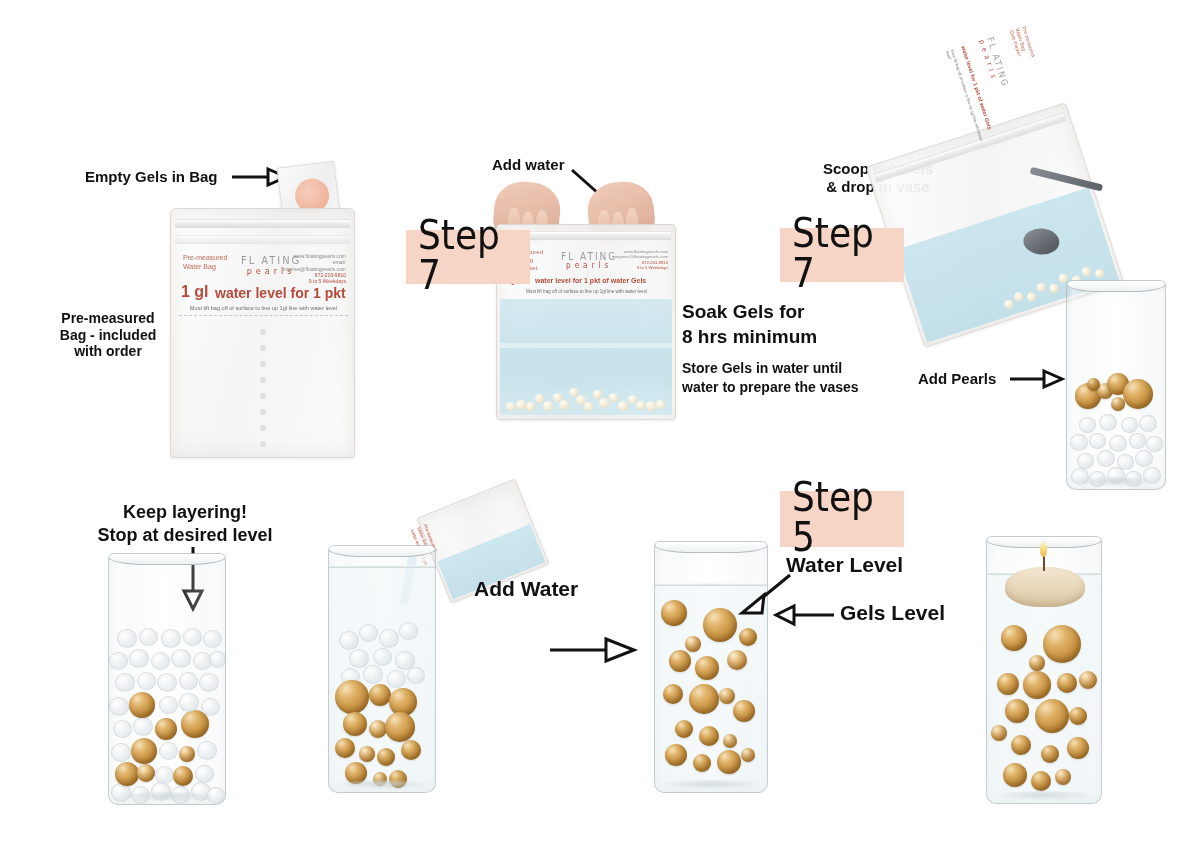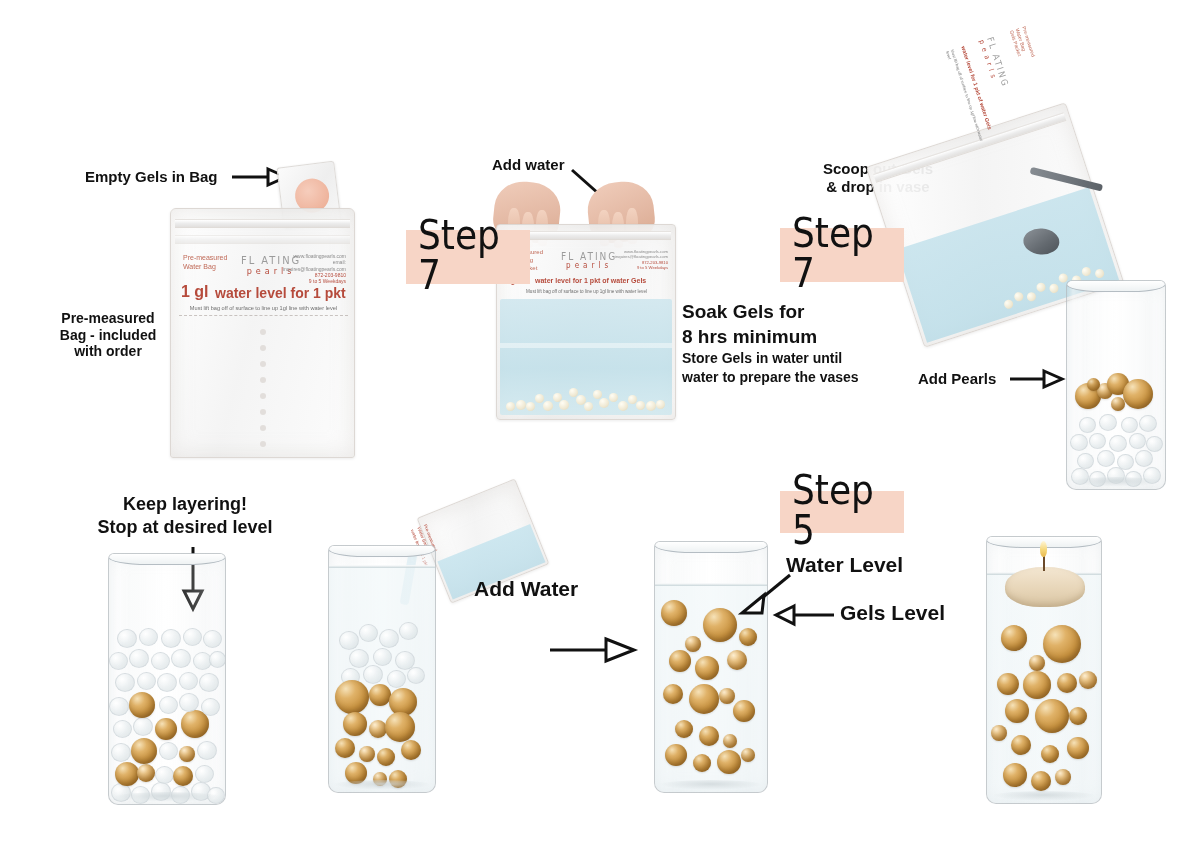--- a/index.html
+++ b/index.html
@@ -317,21 +317,21 @@
     <div class="step-badge abs" style="left:6px; top:110px; width:124px; height:54px;">
       <span>Step 7</span>
     </div>
   </div>
 
   <div class="abs" style="left:682px; top:300px; width:215px;">
     <div class="note l" style="font-size:19px; line-height:1.3;">
       <div>Soak Gels for</div>
       <div>8 hrs minimum</div>
     </div>
-    <div class="note l" style="font-size:14px; line-height:1.35; margin-top:0;">
+    <div class="note l" style="font-size:14px; line-height:1.35; margin-top:10px;">
       <div>Store Gels in water until</div>
       <div>water to prepare the vases</div>
     </div>
   </div>
 
   <div class="abs" style="left:770px;top:120px;width:430px;height:360px;">
 
     <div class="abs note c" style="left:28px; top:40px; width:160px; font-size:15px;">
       <div>Scoop out Gels</div>
       <div>&amp; drop in vase</div>
@@ -412,21 +412,21 @@
         <div class="pearl" style="left:40px;bottom:16px;width:22px;height:22px;"></div>
         <div class="pearl" style="left:56px;bottom:2px;width:30px;height:30px;"></div>
         <div class="pearl lite" style="left:44px;bottom:0;width:14px;height:14px;"></div>
         <div class="pearl" style="left:20px;bottom:20px;width:13px;height:13px;"></div>
       </div>
       <div class="base"></div>
     </div>
   </div>
 
   <div class="abs" style="left:60px;top:485px;width:300px;height:340px;">
-    <div class="abs note c" style="left:0; top:8px; width:250px; font-size:18px; line-height:1.25;">
+    <div class="abs note c" style="left:0; top:16px; width:250px; font-size:18px; line-height:1.25;">
       <div>Keep layering!</div>
       <div>Stop at desired level</div>
     </div>
     <svg class="arrow abs" style="left:120px; top:62px;" width="26" height="66" viewBox="0 0 26 66">
       <line x1="13" y1="0" x2="13" y2="44"></line>
       <polygon points="4,44 22,44 13,62"></polygon>
     </svg>
 
     <div class="vase" style="left:48px; top:68px; width:118px; height:252px;">
       <div class="rim"></div>
@@ -530,21 +530,21 @@
 
     <div class="abs note l" style="left:174px; top:92px; font-size:21px;">Add Water</div>
 
     <svg class="arrow abs" style="left:250px; top:150px;" width="90" height="30" viewBox="0 0 90 30">
       <line x1="0" y1="15" x2="56" y2="15"></line>
       <polygon points="56,4 84,15 56,26"></polygon>
     </svg>
   </div>
 
   <div class="abs" style="left:640px;top:485px;width:330px;height:340px;">
-    <div class="step-badge abs" style="left:140px; top:6px; width:124px; height:42px;justify-content:flex-end;">
+    <div class="step-badge abs" style="left:140px; top:6px; width:124px; height:56px;justify-content:flex-end;">
       <span>Step 5</span>
     </div>
 
     <div class="vase" style="left:14px; top:56px; width:114px; height:252px;">
       <div class="rim"></div>
       <div class="water" style="height:206px;"></div>
       <div class="waterline" style="bottom:206px;"></div>
       <div style="position:absolute;left:0;right:0;bottom:0;height:206px;">
         <div class="pearl" style="left:6px;bottom:166px;width:26px;height:26px;"></div>
         <div class="pearl" style="left:48px;bottom:150px;width:34px;height:34px;"></div>

